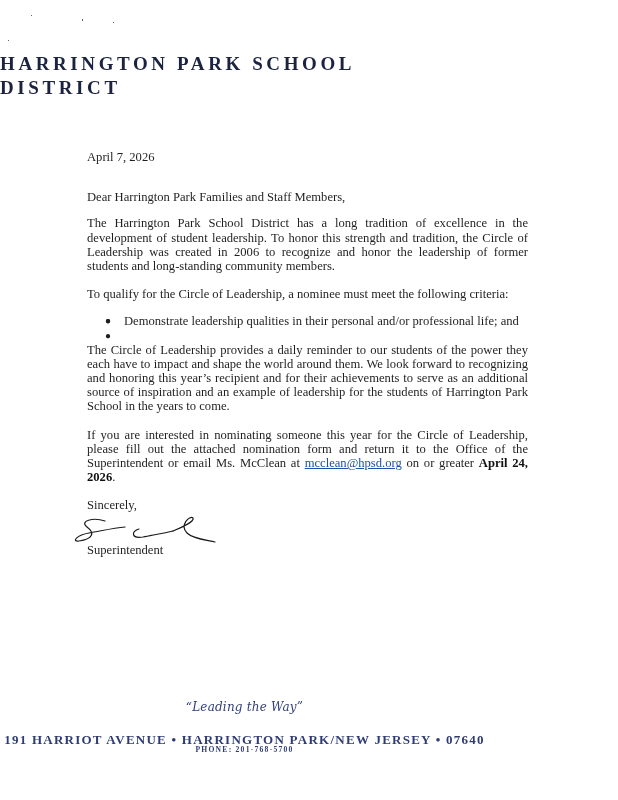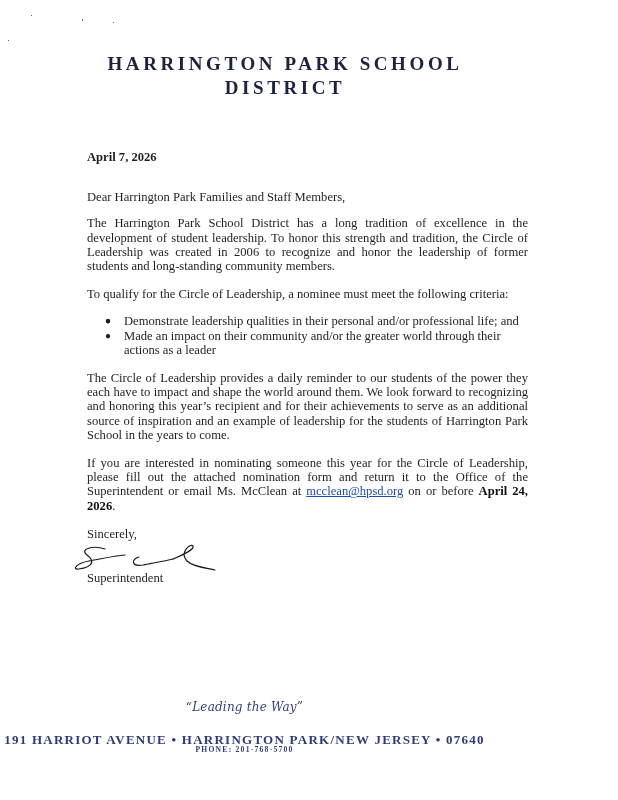--- a/index.html
+++ b/index.html
@@ -19,21 +19,21 @@
       position: absolute;
       width: 1px;
       height: 1px;
       background: #666;
     }
     .letterhead {
       position: absolute;
       top: 52px;
       left: 0;
       width: 570px;
-      text-align: center;
+      text-align: left;
       color: #1c2340;
       font-family: "Liberation Serif", "DejaVu Serif", serif;
       font-weight: bold;
       font-size: 19px;
       letter-spacing: 3.6px;
       line-height: 24px;
     }
     .letterhead div { margin: 0; }
 
     .letter {
@@ -42,21 +42,21 @@
       top: 150px;
       width: 441px;
       font-size: 12.6px;
       line-height: 14.2px;
       color: #1f1f1f;
     }
     .letter p {
       margin: 0;
       text-align: justify;
     }
-    .date { margin-bottom: 26px !important; font-weight: bold; }
+    .date { margin-bottom: 26px !important; }
     .salutation { margin-bottom: 12px !important; }
     .para { margin-bottom: 14px !important; }
     .criteria-intro { margin-bottom: 13px !important; }
 
     ul.criteria {
       list-style: none;
       margin: 0 0 14px 0;
       padding: 0;
     }
     ul.criteria li {
@@ -148,28 +148,27 @@
   <ul class="criteria">
     <li>
       <span class="bullet">●</span>
     </li>
     <li>
       <span class="bullet">●</span>
       <span>Demonstrate leadership qualities in their personal and/or professional life; and</span>
     </li>
     <li>
       <span class="bullet">●</span>
-      <span>Made an impact on their community and/or the greater world through their actions as a leader</span>
     </li>
   </ul>
 
   <p class="para">The Circle of Leadership provides a daily reminder to our students of the power they each have to impact and shape the world around them.  We look forward to recognizing and honoring this year’s recipient and for their achievements to serve as an additional source of inspiration and an example of leadership for the students of Harrington Park School in the years to come.</p>
 
   <p class="para">
-    <span>If you are interested in nominating someone this year for the Circle of Leadership, please fill out the attached nomination form and return it to the Office of the Superintendent or email Ms. McClean at </span><a class="email-link">mcclean@hpsd.org</a><span> on or before </span><span class="deadline">April 24, 2026</span><span>.</span>
+    <span>If you are interested in nominating someone this year for the Circle of Leadership, please fill out the attached nomination form and return it to the Office of the Superintendent or email Ms. McClean at </span><a class="email-link">mcclean@hpsd.org</a><span> on or greater </span><span class="deadline">April 24, 2026</span><span>.</span>
   </p>
 
   <p class="closing">Sincerely,</p>
 
   <svg class="signature" width="150" height="30" viewBox="0 0 150 30">
     <path d="M32 6 C20 2, 6 6, 14 12 C22 18, 20 24, 6 26 C-2 27, 4 20, 16 18 C28 16, 40 13, 52 12" fill="none" stroke="#1a1a1a" stroke-width="1.2" stroke-linecap="round"></path>
     <path d="M66 14 C58 16, 58 24, 70 22 C80 20, 92 18, 100 16" fill="none" stroke="#1a1a1a" stroke-width="1.2" stroke-linecap="round"></path>
     <path d="M100 16 C110 12, 122 6, 120 3 C117 0, 106 10, 114 18 C120 24, 134 25, 142 27" fill="none" stroke="#1a1a1a" stroke-width="1.2" stroke-linecap="round"></path>
   </svg>
 

